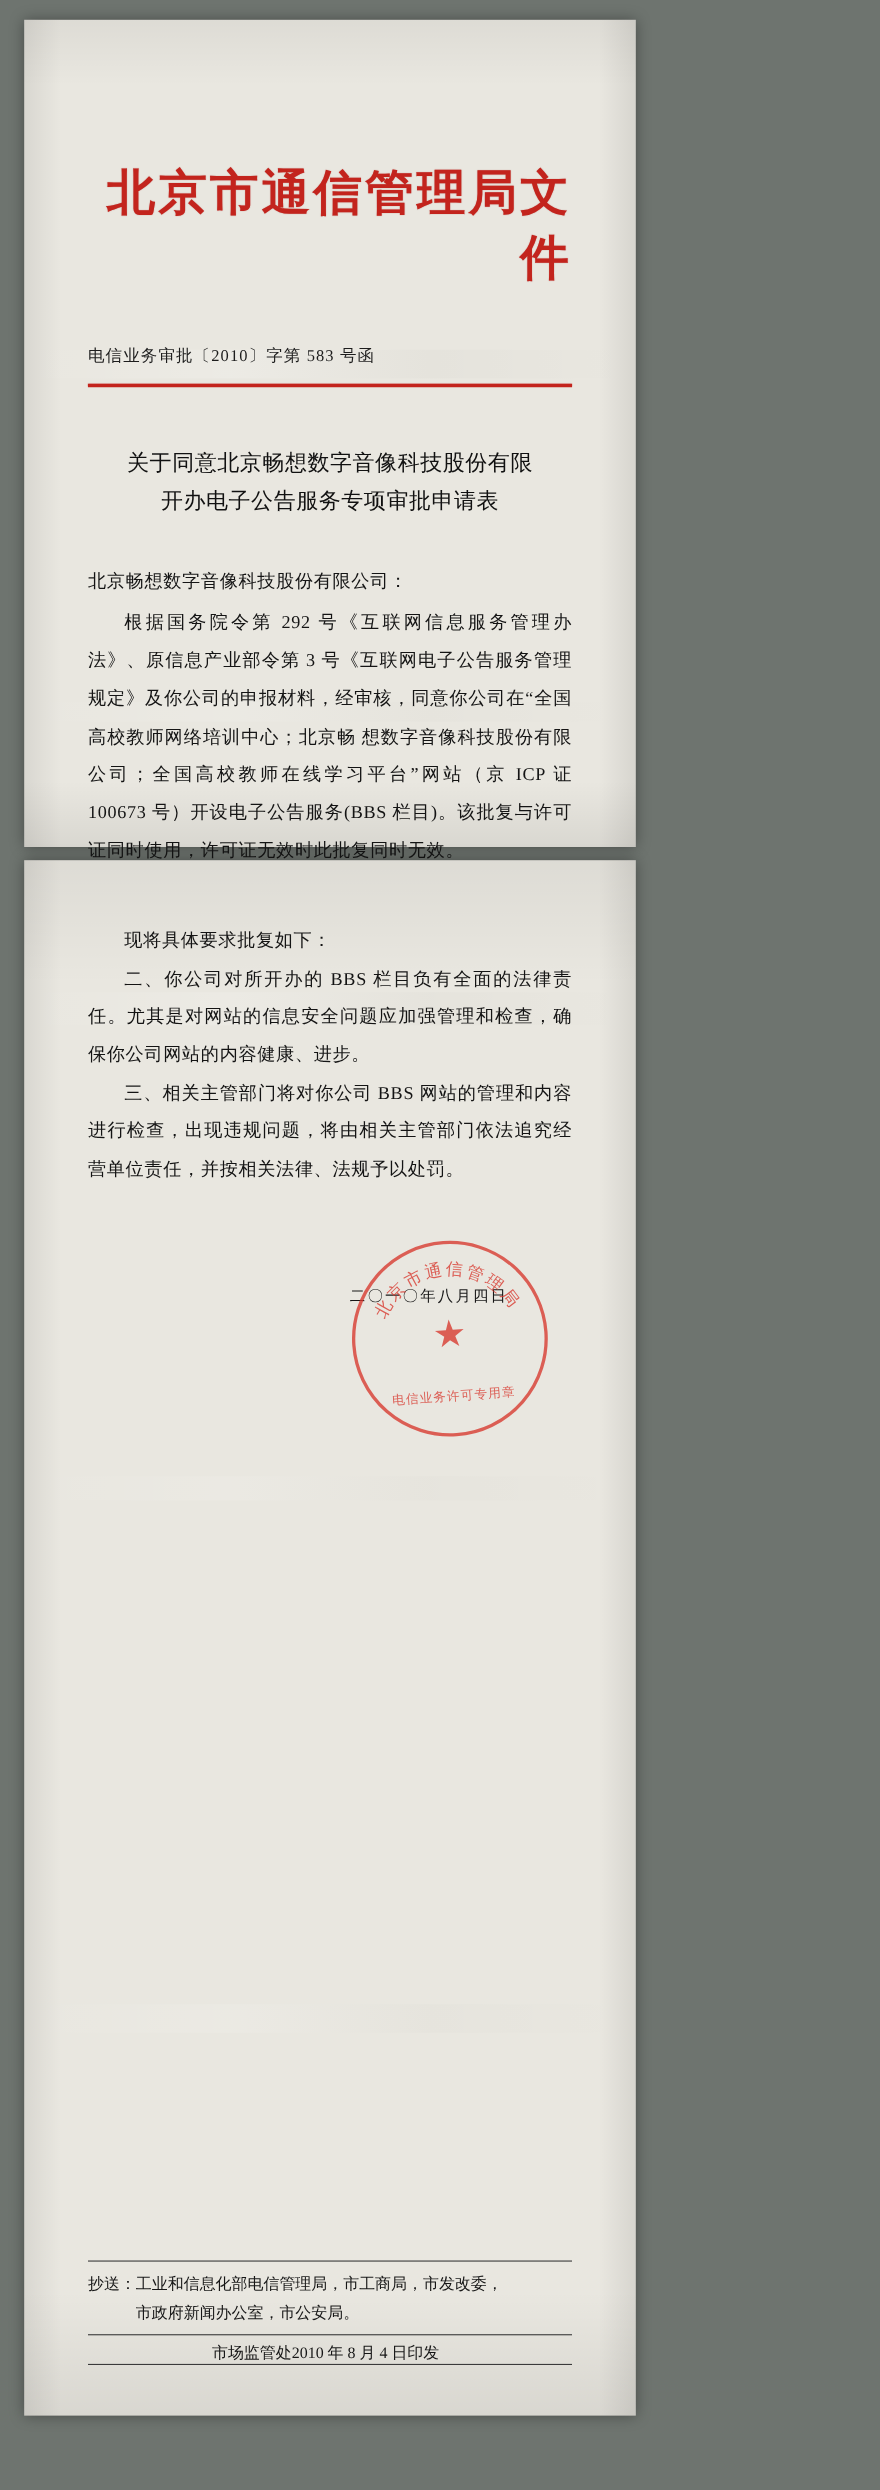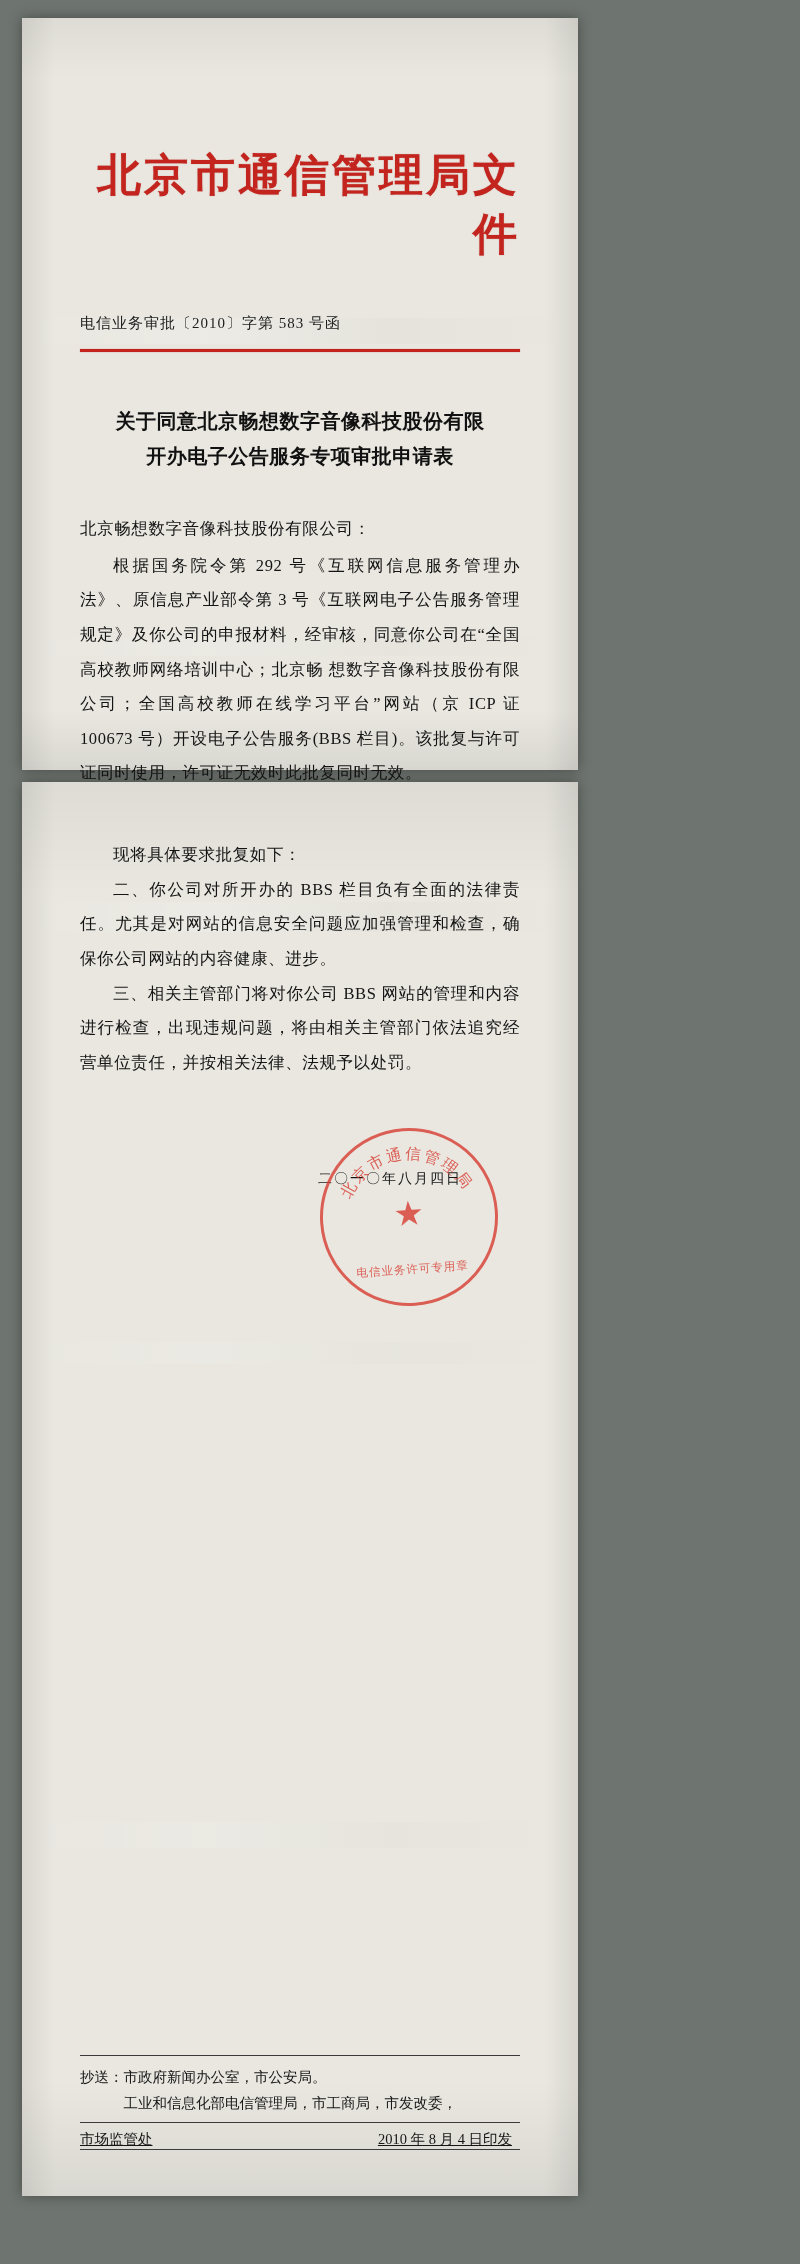--- a/index.html
+++ b/index.html
@@ -71,21 +71,21 @@
     height: 3px;
     background: #c3241d;
     margin: 16px 0 0 0;
     box-shadow: 0 0 1px rgba(195,36,29,0.8);
   }
 
   
   .title {
     text-align: center;
     font-size: 20px;
-    font-weight: bold;
+    font-weight: normal;
     line-height: 1.75;
     color: #111;
     margin-top: 52px;
     letter-spacing: 0.5px;
   }
   .para {
     font-size: 16.5px;
     line-height: 2.1;
     color: #141414;
     text-align: justify;
@@ -172,25 +172,24 @@
     display: flex;
     padding: 9px 0 6px 0;
     font-size: 14.5px;
     color: #161616;
     line-height: 1.75;
   }
   .cc-label { white-space: nowrap; }
   .cc-lines { }
   .footer-bottom {
     display: flex;
-    justify-content: space-between;
+    justify-content: center;
     font-size: 14.5px;
     color: #161616;
     padding: 7px 0 0 0;
-    text-decoration: underline;
   }
   .footer-bottom .right { padding-right: 8px; }
 </style>
 </head>
 <body>
 
 <div class="page">
 
   <div class="sheet sheet-top">
     <div class="crease" style="left:0;top:300px;width:556px;height:26px;opacity:.35;"></div>
@@ -238,22 +237,22 @@
           <div class="stamp-bottom">电信业务许可专用章</div>
         </div>
       </div>
     </div>
 
     <div class="footer">
       <hr class="thin">
       <div class="cc-block">
         <div class="cc-label">抄送：</div>
         <div class="cc-lines">
+          <div>工业和信息化部电信管理局，市工商局，市发改委，</div>
           <div>市政府新闻办公室，市公安局。</div>
-          <div>工业和信息化部电信管理局，市工商局，市发改委，</div>
         </div>
       </div>
       <hr class="thin">
       <div class="footer-bottom">
         <div class="left">市场监管处</div>
         <div class="right">2010 年 8 月 4 日印发</div>
       </div>
       <hr class="thin">
     </div>
   </div>

